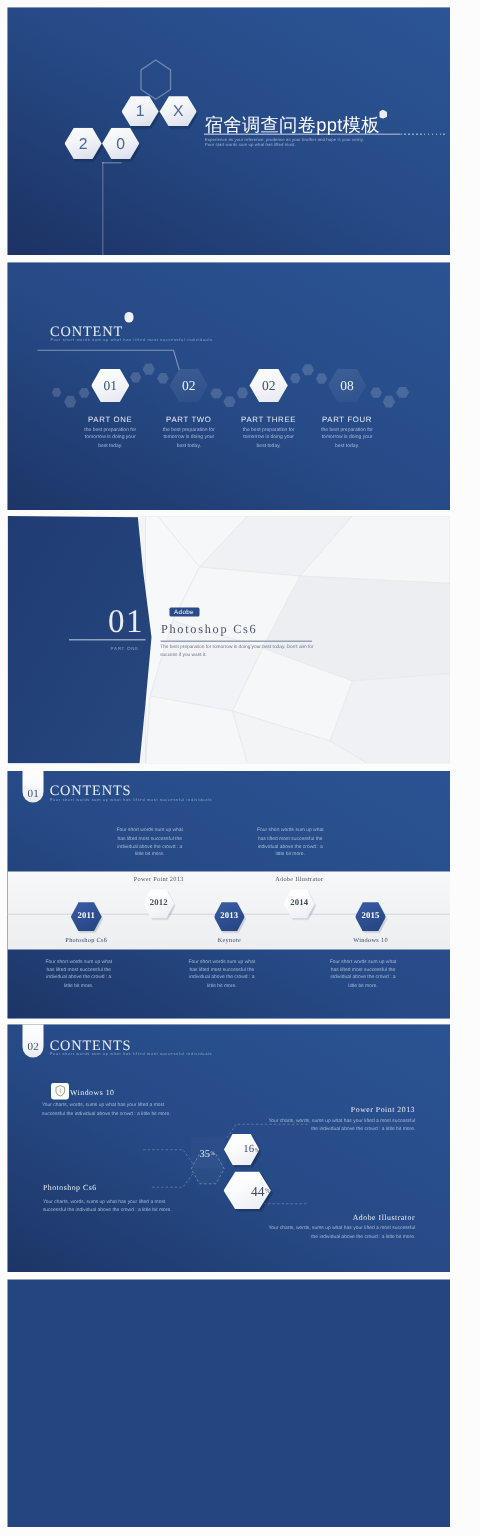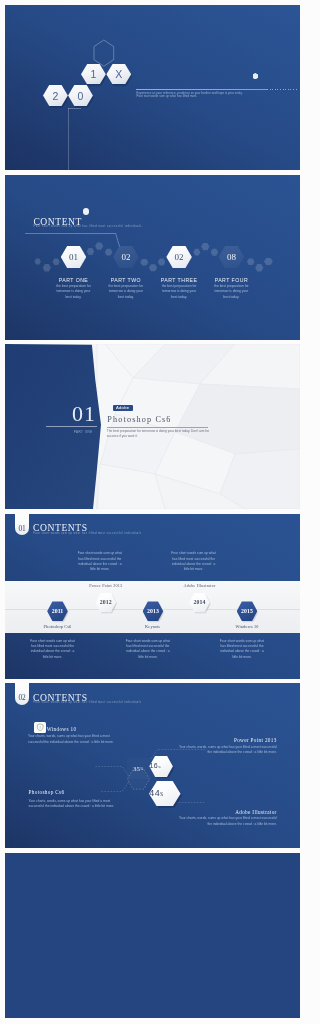--- a/index.html
+++ b/index.html
@@ -57,23 +57,23 @@
   .s4lbl{position:absolute;width:60px;text-align:center;font-family:"Liberation Serif",serif;font-size:4.2px;letter-spacing:.2px}
   .s4lbl.up{top:69.6px;color:#4e5666}
   .s4lbl.down{top:110.4px;color:#3a4a68}
 
   .s5icon{position:absolute;width:11.9px;height:11.4px;border-radius:1.6px;background:#fafbfc;
      display:flex;align-items:center;justify-content:center}
   .s5h{position:absolute;color:#e8eef7;font-family:"Liberation Serif",serif;font-size:5.2px;letter-spacing:.35px;white-space:nowrap}
   .s5h.r{text-align:right}
   .s5b{position:absolute;color:#a6bad8;font-size:3.3px;line-height:5.5px}
   .s5b.r{text-align:right}
-  .phex{position:absolute;display:flex;align-items:center;justify-content:flex-start;
+  .phex{position:absolute;display:flex;align-items:center;justify-content:flex-end;
      background:linear-gradient(155deg,#ffffff 0%,#fbfcfd 40%,#e8ebf0 100%);
-     color:#3c4a63;font-family:Liberation Mono, monospace}
+     color:#3c4a63;font-family:Liberation Serif, serif}
   .phexsh{position:absolute;background:rgba(12,28,64,.42);filter:blur(1.9px)}
   .ohex{position:absolute;display:flex;align-items:center;justify-content:center;
      color:#dbe4f2;font-family:"Liberation Serif",serif;font-size:7px;
      background:rgba(255,255,255,.02);
      border:0}
   .pct{font-size:.52em;margin-left:.35px;position:relative;top:.16em}
   .sub1{position:absolute;color:#9eb3d2;font-size:2.9px;line-height:3.3px;width:113px;letter-spacing:.05px}
 </style>
 </head>
 <body>
@@ -109,20 +109,21 @@
     <div class="num hexF" style="left:101.4px;top:59.1px;width:24.8px;height:20.4px;font-size:10.5px">
         <span>X</span>
       </div>
     <div class="num hexF" style="left:38px;top:80.1px;width:24.8px;height:21px;font-size:10.5px">
         <span>2</span>
       </div>
     <div class="num hexF" style="left:63.1px;top:80.1px;width:24.8px;height:21px;font-size:10.5px">
         <span>0</span>
       </div>
 
+    <div class="ttl1" style="left:131.5px;top:70px;font-size:12.2px">宿舍调查问卷ppt模板</div>
 
     <div style="position:absolute;left:131px;top:84px;width:131px;height:1px;background:linear-gradient(90deg,rgba(255,255,255,.55),rgba(255,255,255,.45))"></div>
     <div style="position:absolute;left:262px;top:84px;width:30px;height:1px;background:repeating-linear-gradient(90deg,rgba(255,255,255,.5) 0 1px,transparent 1px 2.6px)"></div>
     <div class="sub1" style="left:131.5px;top:87px">Experience as your reference, prudence as your brother and hope is your verity. Poor start words sum up what has lifted most.</div>
 
     <div class="hexP" style="position:absolute;left:247.5px;top:68px;width:5.5px;height:6.4px;background:#e9eef6"></div>
   </div>
 
   <div class="slide s2">
     <svg class="bgpoly" viewBox="0 0 295 165" preserveAspectRatio="none">

